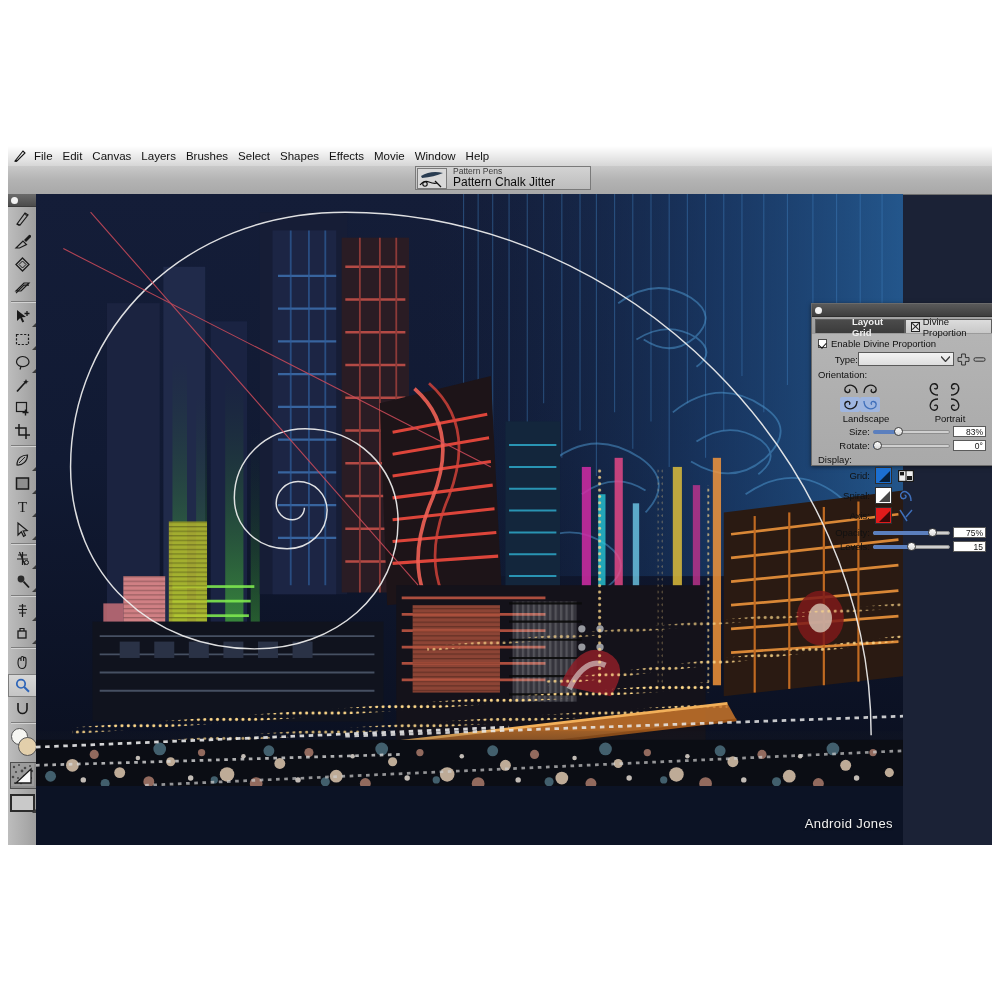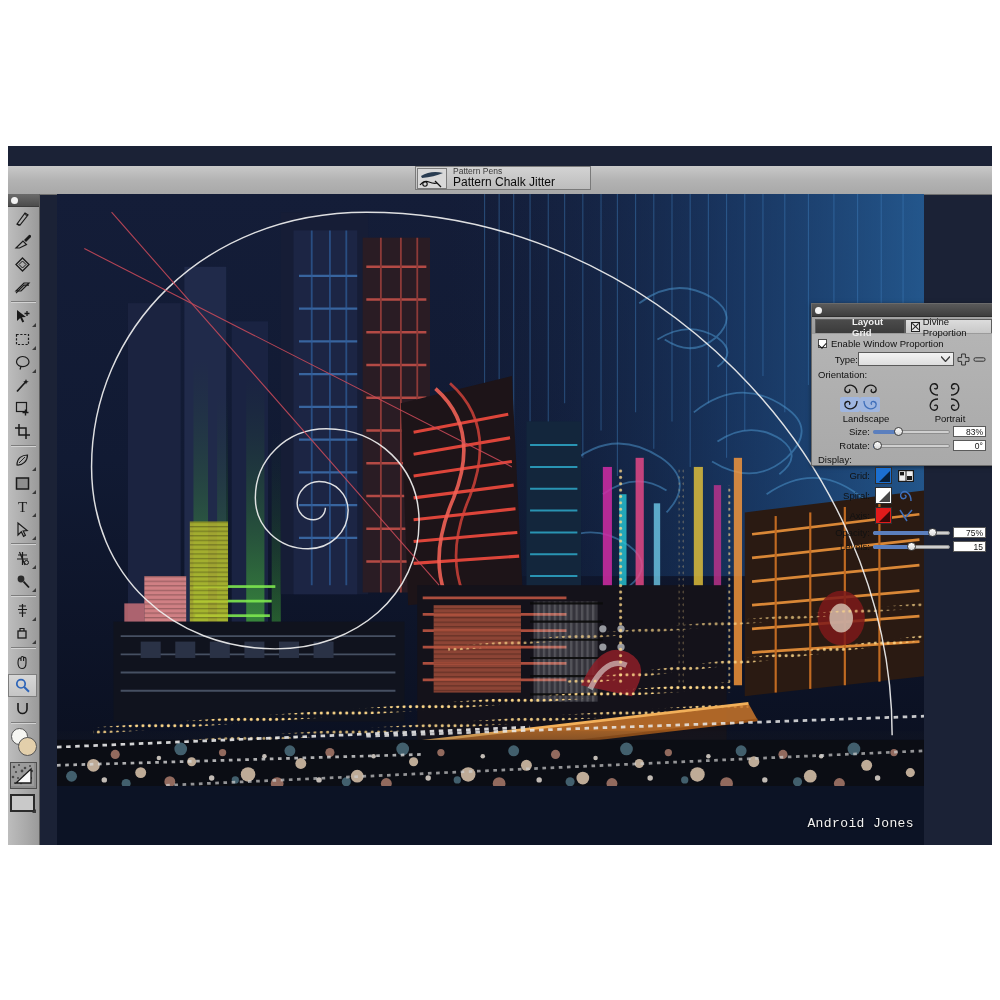--- a/index.html
+++ b/index.html
@@ -47,21 +47,21 @@
     border-left:4px solid transparent;border-bottom:4px solid #3a3a3a;}
   .tdiv{height:1px;margin:2px 3px;background:#7d7d7d;border-bottom:1px solid #d3d3d3;}
   .swatchpair{width:29px;height:34px;position:relative;}
   .sw-b{position:absolute;left:3px;top:2px;width:15px;height:15px;border-radius:50%;background:#f6f6f2;border:1px solid #555;}
   .sw-f{position:absolute;left:10px;top:11px;width:17px;height:17px;border-radius:50%;background:#e3cfab;border:1px solid #555;}
   .patbox{width:25px;height:25px;margin:2px;border:1px solid #4e4e4e;position:relative;overflow:hidden;
     background:#8c8c8c;}
   .rectbox{width:21px;height:14px;border:2px solid #2b2b2b;background:#c9c9c9;}
 
   
-  .canvas{position:absolute;left:49px;top:48px;width:867px;height:651px;overflow:hidden;background:#0c1325;font-family:Liberation Mono, monospace;}
+  .canvas{position:absolute;left:28px;top:48px;width:867px;height:651px;overflow:hidden;background:#0c1325;}
   .art{position:absolute;inset:0;}
 
   
   .overlay{position:absolute;inset:0;pointer-events:none;}
 
   
   .panel{position:absolute;left:803px;top:157px;width:180px;height:161px;
     background:linear-gradient(#b7b7b7,#a9a9a9);border:1px solid #6a6a6a;box-shadow:0 1px 4px rgba(0,0,0,.5);}
   .panel-title{height:12px;background:linear-gradient(#5a5a5a,#3e3e3e);display:flex;align-items:center;
     border-bottom:1px solid #2f2f2f;}
@@ -104,20 +104,39 @@
   .sect{font-size:9.5px;color:#111;margin:3px 0 2px 0;}
 
   .wmark{position:absolute;right:10px;bottom:14px;font-size:13px;color:#f2f2f2;
     text-shadow:0 1px 2px rgba(0,0,0,.8);letter-spacing:.4px;}
 </style>
 </head>
 <body>
 
 <div id="app">
 
+  <div class="menubar">
+    <div class="app-glyph">
+      <svg width="14" height="14" viewBox="0 0 14 14">
+          <path d="M2 12 L10 2 L12 4 L4 12 Z" fill="none" stroke="#111" stroke-width="1.1"></path>
+          <path d="M2 12 L4 12" stroke="#111" stroke-width="1.4"></path>
+        </svg>
+    </div>
+    <div class="mi">File</div>
+    <div class="mi">Edit</div>
+    <div class="mi">Canvas</div>
+    <div class="mi">Layers</div>
+    <div class="mi">Brushes</div>
+    <div class="mi">Select</div>
+    <div class="mi">Shapes</div>
+    <div class="mi">Effects</div>
+    <div class="mi">Movie</div>
+    <div class="mi">Window</div>
+    <div class="mi">Help</div>
+  </div>
 
   <div class="propbar">
 
     <div class="brushbox">
       <div class="brushprev">
         <svg width="28" height="19" viewBox="0 0 28 19">
           <path d="M3 7 Q13 1 25 4 Q16 8 4 9 Z" fill="#2a3d52"></path>
           <path d="M2 16 q4-5 9-3 t8 1" fill="none" stroke="#111" stroke-width="1.2"></path>
           <circle cx="7" cy="15" r="2.2" fill="none" stroke="#111" stroke-width="1.1"></circle>
           <path d="M17 12 l6 6" stroke="#111" stroke-width="1.2"></path>
@@ -814,21 +833,21 @@
       <div class="tab active">
         <span class="xbox"></span>
         <span>Divine Proportion</span>
       </div>
     </div>
 
     <div class="pbody">
 
       <div class="row">
         <div class="chk"></div>
-        <div class="lbl">Enable Window Proportion</div>
+        <div class="lbl">Enable Divine Proportion</div>
       </div>
 
       <div class="row">
         <div class="lblr" style="width:40px;">Type:</div>
         <div class="ddl">
           <svg width="9" height="6" viewBox="0 0 9 6">
               <path d="M0 0.6 L4.5 5.4 L9 0.6" fill="none" stroke="#3a3a3a" stroke-width="1.4"></path>
             </svg>
         </div>
         <div class="pmbtn">

